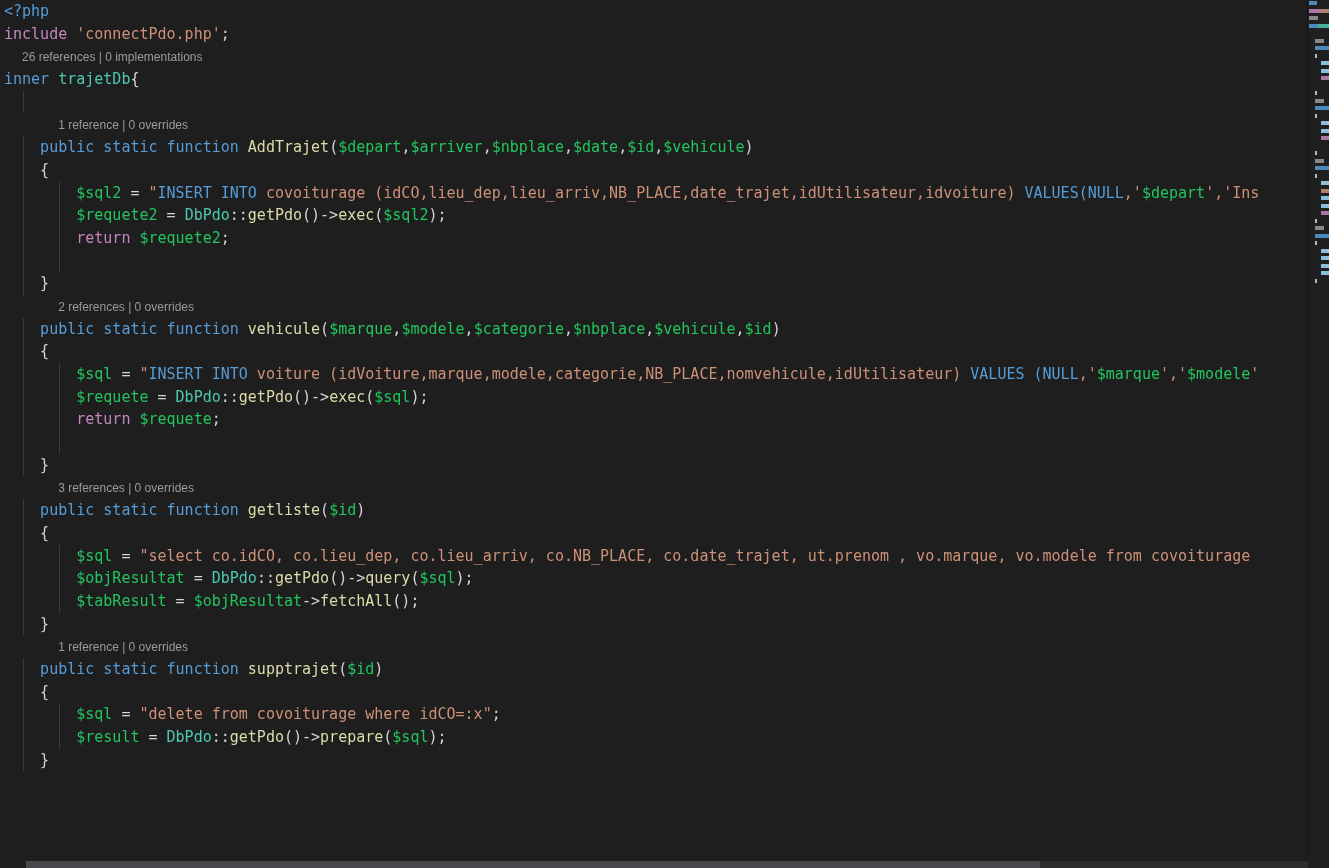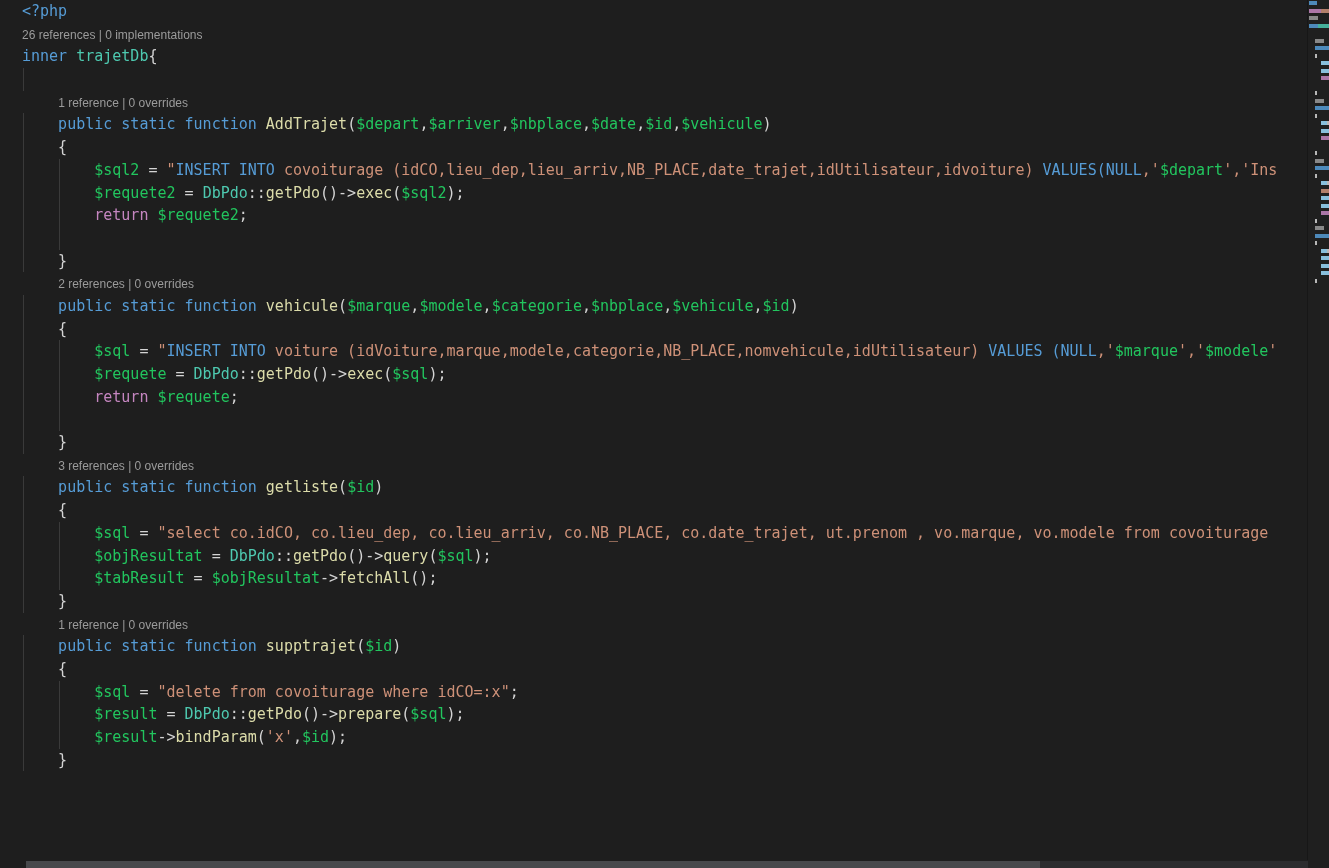--- a/index.html
+++ b/index.html
@@ -3,21 +3,21 @@
 <meta charset="utf-8">
 <style>
   html,body{margin:0;padding:0;background:#1e1e1e;}
   body{width:1329px;height:868px;overflow:hidden;position:relative;}
   .editor{position:absolute;inset:0;background:#1e1e1e;}
   #code-area{
     position:absolute;left:0;top:0;right:21px;bottom:8px;overflow:hidden;
     font-family:"DejaVu Sans Mono","Liberation Mono",monospace;
     font-size:15px;
   }
-  .line{position:relative;height:22.7px;line-height:22.7px;white-space:pre;padding-left:22px;}
+  .line{position:relative;height:22.7px;line-height:22.7px;white-space:pre;padding-left:4px;}
   .line span{vertical-align:top;}
   .guide{position:absolute;top:0;bottom:0;width:1px;background:#3a3a3a;}
   .lens{
     font-family:"Liberation Sans",sans-serif;font-size:12px;color:#9b9b9b;
     height:22.7px;line-height:24px;cursor:pointer;
   }
   .c-kw{color:#569cd6;}
   .c-ctrl{color:#c586c0;}
   .c-str{color:#ce9178;}
   .c-var{color:#22c55e;}
@@ -33,20 +33,21 @@
   .hscroll{position:absolute;left:0;right:21px;bottom:0;height:8px;background:#1e1e1e;}
   .htrack{position:absolute;left:26px;right:0;top:1px;bottom:0;background:#2c2c2e;}
   .hthumb{position:absolute;left:26px;width:1014px;top:1px;bottom:0;background:#48494c;}
 </style>
 </head>
 <body>
 
 <div class="editor">
   <div id="code-area">
       <div class="line"><span class="c-kw">&lt;?php</span></div>
+      <div class="line"><span class="c-ctrl">include </span><span class="c-str">'connectPdo.php'</span><span class="c-pun">;</span></div>
       <div class="line lens" style="padding-left: 22px;"><span>26 references | 0 implementations</span></div>
       <div class="line"><span class="c-kw">inner </span><span class="c-type">trajetDb</span><span class="c-pun">{</span></div>
       <div class="line"><span class="guide" style="left: 23px;"></span></div>
       <div class="line lens" style="padding-left: 58.128px;"><span>1 reference | 0 overrides</span></div>
       <div class="line"><span class="guide" style="left: 23px;"></span><span class="c-kw">    public static function </span><span class="c-fn">AddTrajet</span><span class="c-pun">(</span><span class="c-var">$depart</span><span class="c-pun">,</span><span class="c-var">$arriver</span><span class="c-pun">,</span><span class="c-var">$nbplace</span><span class="c-pun">,</span><span class="c-var">$date</span><span class="c-pun">,</span><span class="c-var">$id</span><span class="c-pun">,</span><span class="c-var">$vehicule</span><span class="c-pun">)</span></div>
       <div class="line"><span class="guide" style="left: 23px;"></span><span class="c-pun">    {</span></div>
       <div class="line"><span class="guide" style="left: 23px;"></span><span class="guide" style="left: 59.128px;"></span><span class="c-var">        $sql2</span><span class="c-pun"> = </span><span class="c-str">"</span><span class="c-kw">INSERT INTO</span><span class="c-str"> covoiturage (idCO,lieu_dep,lieu_arriv,NB_PLACE,date_trajet,idUtilisateur,idvoiture) </span><span class="c-kw">VALUES(NULL</span><span class="c-str">,'</span><span class="c-var">$depart</span><span class="c-str">','Ins</span></div>
       <div class="line"><span class="guide" style="left: 23px;"></span><span class="guide" style="left: 59.128px;"></span><span class="c-var">        $requete2</span><span class="c-pun"> = </span><span class="c-type">DbPdo</span><span class="c-pun">::</span><span class="c-fn">getPdo</span><span class="c-pun">()-&gt;</span><span class="c-fn">exec</span><span class="c-pun">(</span><span class="c-var">$sql2</span><span class="c-pun">);</span></div>
       <div class="line"><span class="guide" style="left: 23px;"></span><span class="guide" style="left: 59.128px;"></span><span class="c-ctrl">        return </span><span class="c-var">$requete2</span><span class="c-pun">;</span></div>
       <div class="line"><span class="guide" style="left: 23px;"></span><span class="guide" style="left: 59.128px;"></span></div>
@@ -64,21 +65,20 @@
       <div class="line"><span class="guide" style="left: 23px;"></span><span class="c-pun">    {</span></div>
       <div class="line"><span class="guide" style="left: 23px;"></span><span class="guide" style="left: 59.128px;"></span><span class="c-var">        $sql</span><span class="c-pun"> = </span><span class="c-str">"select co.idCO, co.lieu_dep, co.lieu_arriv, co.NB_PLACE, co.date_trajet, ut.prenom , vo.marque, vo.modele from covoiturage</span></div>
       <div class="line"><span class="guide" style="left: 23px;"></span><span class="guide" style="left: 59.128px;"></span><span class="c-var">        $objResultat</span><span class="c-pun"> = </span><span class="c-type">DbPdo</span><span class="c-pun">::</span><span class="c-fn">getPdo</span><span class="c-pun">()-&gt;</span><span class="c-fn">query</span><span class="c-pun">(</span><span class="c-var">$sql</span><span class="c-pun">);</span></div>
       <div class="line"><span class="guide" style="left: 23px;"></span><span class="guide" style="left: 59.128px;"></span><span class="c-var">        $tabResult</span><span class="c-pun"> = </span><span class="c-var">$objResultat</span><span class="c-pun">-&gt;</span><span class="c-fn">fetchAll</span><span class="c-pun">();</span></div>
       <div class="line"><span class="guide" style="left: 23px;"></span><span class="c-pun">    }</span></div>
       <div class="line lens" style="padding-left: 58.128px;"><span>1 reference | 0 overrides</span></div>
       <div class="line"><span class="guide" style="left: 23px;"></span><span class="c-kw">    public static function </span><span class="c-fn">supptrajet</span><span class="c-pun">(</span><span class="c-var">$id</span><span class="c-pun">)</span></div>
       <div class="line"><span class="guide" style="left: 23px;"></span><span class="c-pun">    {</span></div>
       <div class="line"><span class="guide" style="left: 23px;"></span><span class="guide" style="left: 59.128px;"></span><span class="c-var">        $sql</span><span class="c-pun"> = </span><span class="c-str">"delete from covoiturage where idCO=:x"</span><span class="c-pun">;</span></div>
       <div class="line"><span class="guide" style="left: 23px;"></span><span class="guide" style="left: 59.128px;"></span><span class="c-var">        $result</span><span class="c-pun"> = </span><span class="c-type">DbPdo</span><span class="c-pun">::</span><span class="c-fn">getPdo</span><span class="c-pun">()-&gt;</span><span class="c-fn">prepare</span><span class="c-pun">(</span><span class="c-var">$sql</span><span class="c-pun">);</span></div>
-      <div class="line"><span class="guide" style="left: 23px;"></span><span class="guide" style="left: 59.128px;"></span><span class="c-var">        $result</span><span class="c-pun">-&gt;</span><span class="c-fn">bindParam</span><span class="c-pun">(</span><span class="c-str">'x'</span><span class="c-pun">,</span><span class="c-var">$id</span><span class="c-pun">);</span></div>
       <div class="line"><span class="guide" style="left: 23px;"></span><span class="c-pun">    }</span></div>
     </div>
   <div class="minimap" id="minimap">
       <div class="mrow" style="top: 1px; left: 1px; right: 0px;">
         <span class="mchunk" style="left: 0px; width: 7.5px; background: rgb(86, 156, 214);"></span>
       </div>
       <div class="mrow" style="top: 8.5px; left: 1px; right: 0px;">
         <span class="mchunk" style="left: 0px; width: 12px; background: rgb(197, 134, 192);"></span>
         <span class="mchunk" style="left: 12px; width: 8px; background: rgb(206, 145, 120);"></span>
       </div>

